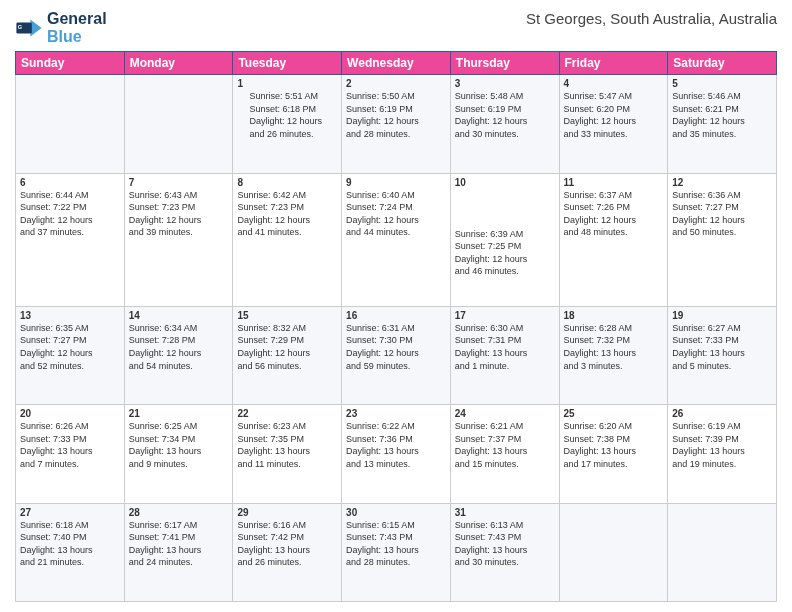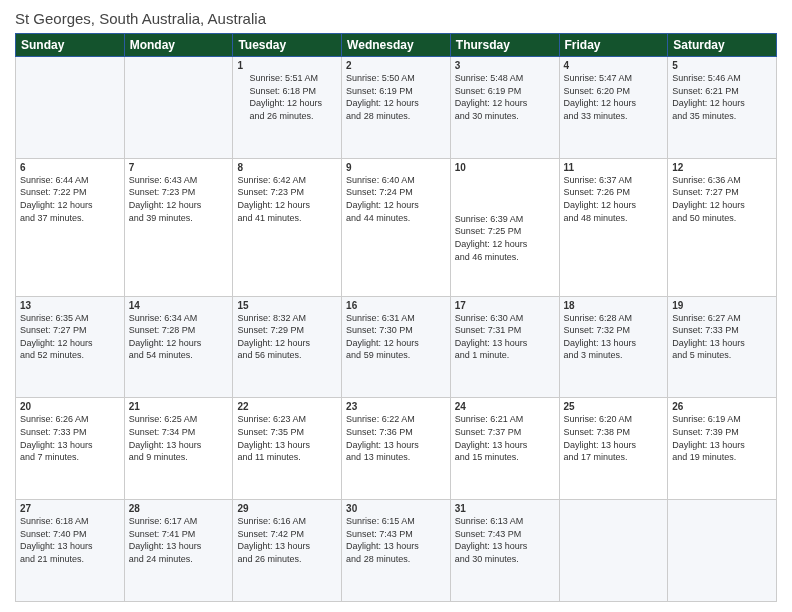--- a/index.html
+++ b/index.html
@@ -53,21 +53,21 @@
     .subtitle {
       font-size: 15px;
       color: #444;
     }
     table {
       width: 100%;
       border-collapse: collapse;
       flex: 1;
     }
     thead th {
-      background-color: #14532d;
+      background-color: #ec4899;
       color: white;
       text-align: left;
       padding: 4px 5px;
       font-size: 12px;
       font-weight: bold;
       border: 1px solid #2a5aa0;
     }
     tbody td {
       border: 1px solid #ccc;
       vertical-align: top;
@@ -96,20 +96,32 @@
     }
     .empty-cell {
       background-color: #f5f7fa;
     }
   </style>
 </head>
 <body>
 
 <div class="page">
   <div class="header">
+    <div class="logo">
+      <svg class="logo-icon" viewBox="0 0 40 40">
+        <rect x="0" y="0" width="40" height="40" fill="white"></rect>
+        <polygon points="22,8 38,20 22,32" fill="#4a9fd4"></polygon>
+        <rect x="2" y="12" width="22" height="16" fill="#1a3a5c" rx="2"></rect>
+        <text x="4" y="22" font-size="8" fill="white" font-weight="bold">G</text>
+      </svg>
+      <div class="logo-text">
+        <div>General</div>
+        <div><span>Blue</span></div>
+      </div>
+    </div>
     <div class="title-area">
       <div class="subtitle">St Georges, South Australia, Australia</div>
     </div>
   </div>
 
   <table>
     <thead>
       <tr>
       <th>Sunday</th>
           <th>Monday</th>

